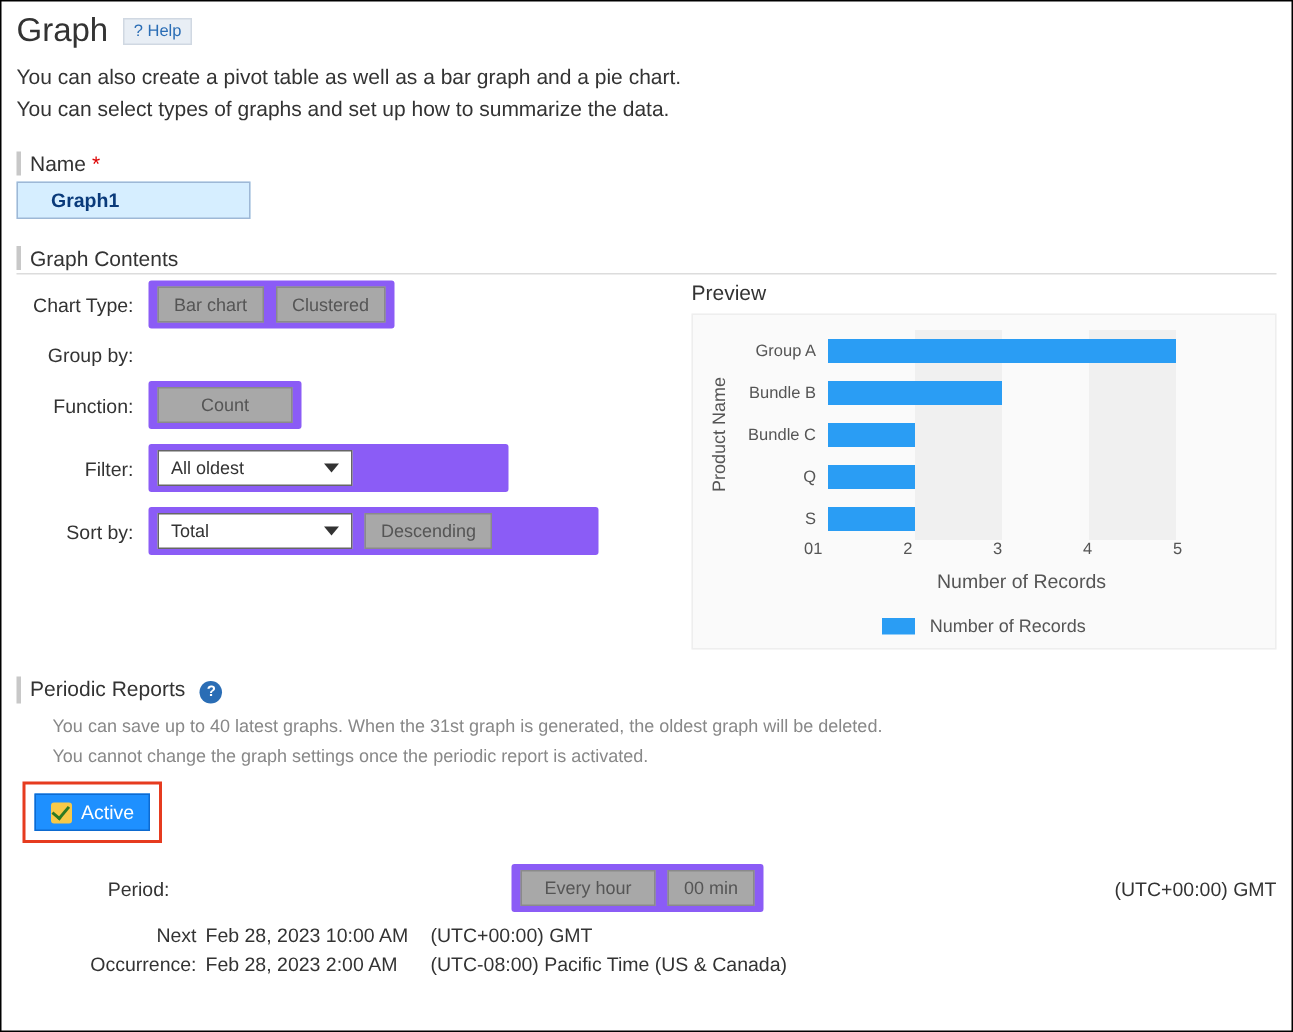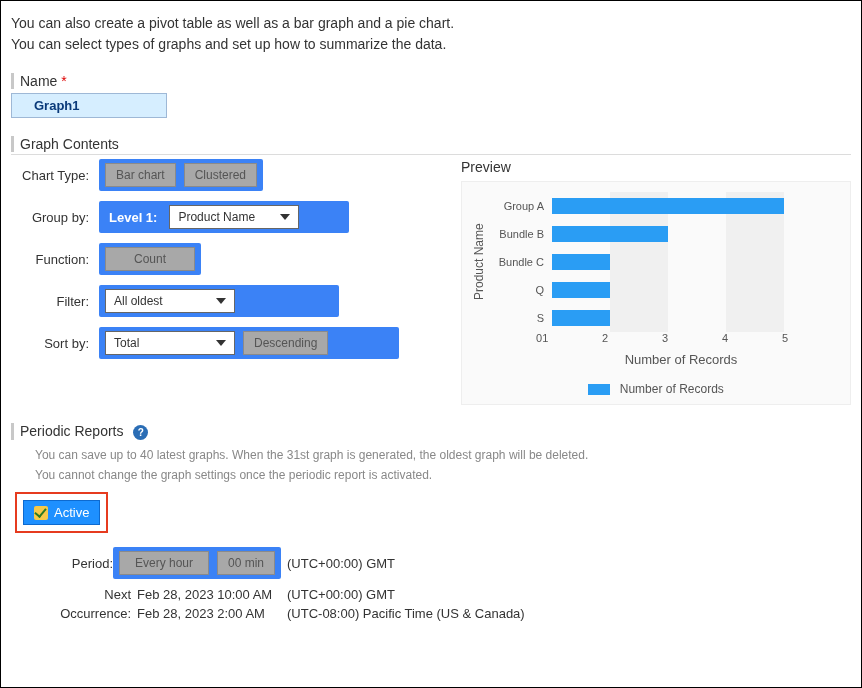--- a/index.html
+++ b/index.html
@@ -76,21 +76,21 @@
   align-items: center;
   margin-bottom: 10px;
 }
 .opt-label {
   width: 88px;
   text-align: right;
   padding-right: 10px;
   font-size: 13px;
 }
 .dark-group {
-  background: #3b82f6;
+  background: #8b5cf6;
   padding: 4px 6px;
   display: inline-flex;
   align-items: center;
   gap: 8px;
   border-radius: 2px;
 }
 .grey-btn {
   background: #a8a8a8;
   color: #555;
   border: 1px solid #8a8a8a;
@@ -244,32 +244,36 @@
   left: 3px; top: 0px;
   width: 5px; height: 9px;
   border-right: 2px solid #2d7a22;
   border-bottom: 2px solid #2d7a22;
   transform: rotate(40deg);
 }
 .per-grid {
   margin-top: 14px;
   margin-left: 24px;
 }
-.per-row { display: flex; align-items: center; margin-bottom: 8px; gap: 0; }
+.per-row { display: flex; align-items: center; margin-bottom: 8px; gap: 12px; justify-content: space-between; }
 .per-row .lbl { width: 78px; text-align: right; font-size: 13px; }
 .tz-note { font-size: 13px; margin-left: 6px; }
 .occ-grid { display: grid; grid-template-columns: 90px 150px auto; font-size: 13px; margin-left: 12px; row-gap:4px; }
 .occ-grid .rlbl { text-align: right; padding-right: 6px; }
 .bars-container { position: relative; }
 </style>
 </head>
 <body>
 
 <div class="window">
 
+  <div class="hdr">
+    <h1>Graph</h1>
+    <button class="help-btn">? Help</button>
+  </div>
 
   <div class="intro">
     <div>You can also create a pivot table as well as a bar graph and a pie chart.</div>
     <div>You can select types of graphs and set up how to summarize the data.</div>
   </div>
 
   <div>
     <div class="field-label">
       <span>Name</span>
       <span class="req">*</span>
@@ -287,27 +291,20 @@
       <div class="opt-row">
         <div class="opt-label">Chart Type:</div>
         <div class="dark-group">
           <button class="grey-btn">Bar chart</button>
           <button class="grey-btn">Clustered</button>
         </div>
       </div>
 
       <div class="opt-row">
         <div class="opt-label">Group by:</div>
-        <div class="dark-group" style="min-width:250px;">
-          <span class="level-lbl">Level 1:</span>
-          <div class="white-select wide">
-            <span>Product Name</span>
-            <span class="caret"></span>
-          </div>
-        </div>
       </div>
 
       <div class="opt-row">
         <div class="opt-label">Function:</div>
         <div class="dark-group">
           <button class="grey-btn" style="min-width:90px;">Count</button>
         </div>
       </div>
 
       <div class="opt-row">

